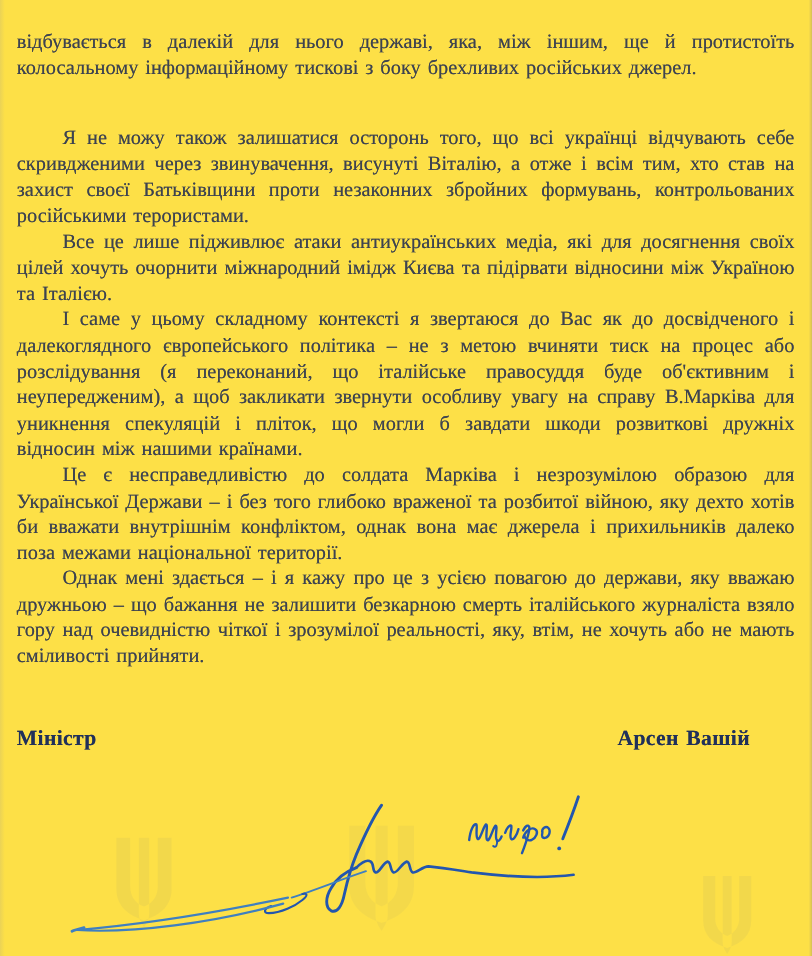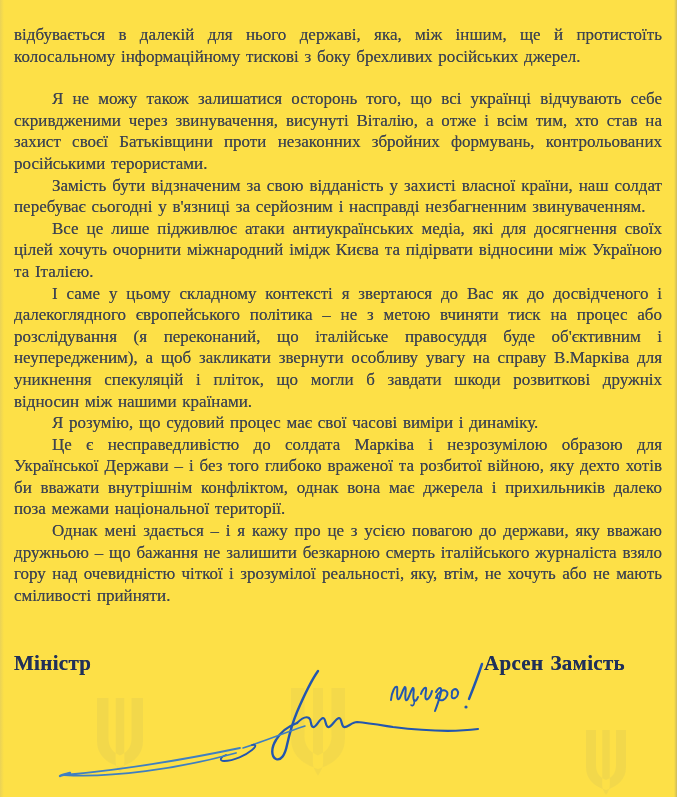--- a/index.html
+++ b/index.html
@@ -28,30 +28,30 @@
     line-height:21.6px;
     text-shadow:0 0 .5px rgba(62,67,82,.75);
     word-spacing:1.5px;
   }
   .para{
     margin:0;
     text-align:justify;
     text-align-last:left;
   }
   .indent{text-indent:38px;}
-  .gap{margin-top:21px;}
+  .gap{margin-top:37px;}
   .sign-row{
     display:flex;
     justify-content:space-between;
     align-items:flex-start;
     margin-top:47px;
     padding-right:37px;
     font-weight:bold;
     color:#20305a;
-    font-size:21px;
+    font-size:18px;
     letter-spacing:.3px;
     text-shadow:0 0 .5px rgba(32,48,90,.7);
   }
   .wm{
     position:absolute;
     opacity:.055;
     pointer-events:none;
   }
   .sig-layer{
     position:absolute;
@@ -76,30 +76,28 @@
   <svg class="wm" style="left:278px;top:688px;width:80px;height:108px;opacity:.045;" viewBox="0 0 44 64">
     <path fill="#4a5f96" d="M6,0 v30 c0,9 6,15 16,18 c10,-3 16,-9 16,-18 V0 h-8 v28 c0,6 -3,10 -8,12 c-5,-2 -8,-6 -8,-12 V0 Z M19,0 h6 v44 c0,3 -1,5 -3,8 c-2,-3 -3,-5 -3,-8 Z"></path>
   </svg>
   <svg class="wm" style="left:578px;top:730px;width:56px;height:80px;" viewBox="0 0 44 64">
     <path fill="#4a5f96" d="M6,0 v30 c0,9 6,15 16,18 c10,-3 16,-9 16,-18 V0 h-8 v28 c0,6 -3,10 -8,12 c-5,-2 -8,-6 -8,-12 V0 Z M19,0 h6 v44 c0,3 -1,5 -3,8 c-2,-3 -3,-5 -3,-8 Z"></path>
   </svg>
 
   <div class="content">
     <p class="para">відбувається в далекій для нього державі, яка, між іншим, ще й протистоїть колосальному інформаційному тискові з боку брехливих російських джерел.</p>
     <p class="para indent gap">Я не можу також залишатися осторонь того, що всі українці відчувають себе скривдженими через звинувачення, висунуті Віталію, а отже і всім тим, хто став на захист своєї Батьківщини проти незаконних збройних формувань, контрольованих російськими терористами.</p>
-    <p class="para indent">Замість бути відзначеним за свою відданість у захисті власної країни, наш солдат перебуває сьогодні у в'язниці за серйозним і насправді незбагненним звинуваченням.</p>
     <p class="para indent">Все це лише підживлює атаки антиукраїнських медіа, які для досягнення своїх цілей хочуть очорнити міжнародний імідж Києва та підірвати відносини між Україною та Італією.</p>
     <p class="para indent">І саме у цьому складному контексті я звертаюся до Вас як до досвідченого і далекоглядного європейського політика – не з метою вчиняти тиск на процес або розслідування (я переконаний, що італійське правосуддя буде об'єктивним і неупередженим), а щоб закликати звернути особливу увагу на справу В.Марківа для уникнення спекуляцій і пліток, що могли б завдати шкоди розвиткові дружніх відносин між нашими країнами.</p>
-    <p class="para indent">Я розумію, що судовий процес має свої часові виміри і динаміку.</p>
     <p class="para indent">Це є несправедливістю до солдата Марківа і незрозумілою образою для Української Держави – і без того глибоко враженої та розбитої війною, яку дехто хотів би вважати внутрішнім конфліктом, однак вона має джерела і прихильників далеко поза межами національної території.</p>
     <p class="para indent">Однак мені здається – і я кажу про це з усією повагою до держави, яку вважаю дружньою – що бажання не залишити безкарною смерть італійського журналіста взяло гору над очевидністю чіткої і зрозумілої реальності, яку, втім, не хочуть або не мають сміливості прийняти.</p>
 
     <div class="sign-row">
       <span>Міністр</span>
-      <span>Арсен Замість</span>
+      <span>Арсен Вашій</span>
     </div>
   </div>
 
   <svg class="sig-layer" viewBox="0 630 677 167" role="img" aria-label="щиро!">
 
     <g>
       <path class="ink" stroke-width="2" d="M391,700 C392,691 395,686 397,687 C398,688 396,697 398,699 C400,701 403,688 405,687 C407,687 404,698 406,700 C408,702 411,689 413,688 C415,688 412,698 414,700 C415,702 417,700 418,697"></path>
       <path class="ink" stroke-width="1.6" d="M414,700 C415,704 413,707 411,705"></path>
       <path class="ink" stroke-width="2" d="M421,694 C422,690 425,687 426,688 C427,690 424,697 426,699 C428,701 431,695 432,691"></path>
       <path class="ink" stroke-width="2" d="M436,692 C438,688 440,687 441,689 C442,692 438,703 435,711"></path>

